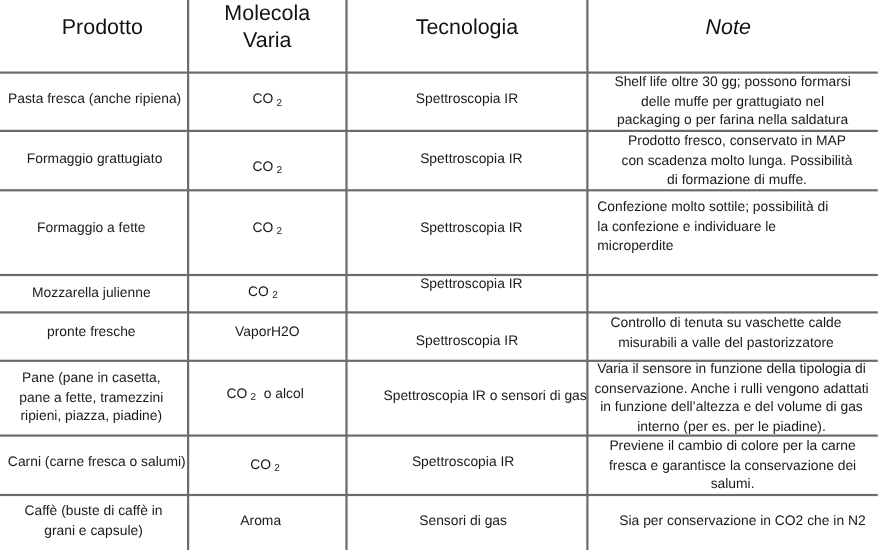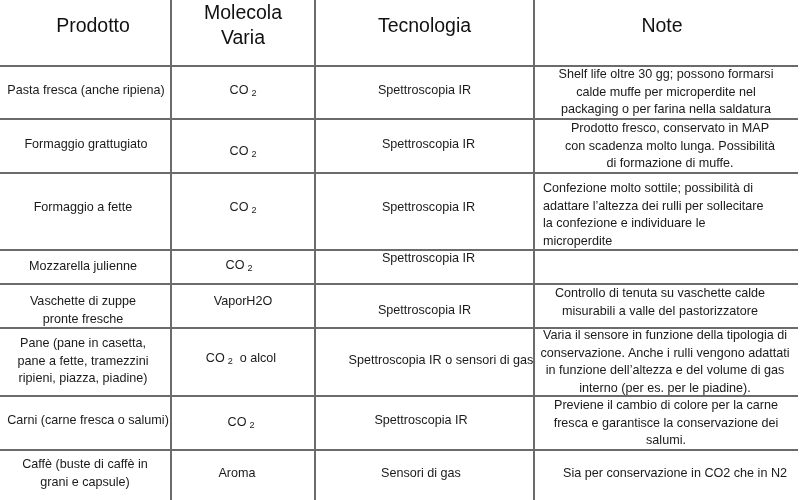--- a/index.html
+++ b/index.html
@@ -32,29 +32,29 @@
 <div class="hline" style="top:327px;"></div>
 <div class="hline" style="top:395px;"></div>
 <div class="hline" style="top:449px;"></div>
 
 <div class="cell head" style="left:0;width:186px;top:13px;"><span>Prodotto</span></div>
 <div class="cell head" style="left:172px;width:142px;top:0px;">
   <div>Molecola</div>
   <div>Varia</div>
 </div>
 <div class="cell head" style="left:316px;width:217px;top:13px;"><span>Tecnologia</span></div>
-<div class="cell head" style="left:535px;width:254px;top:13px;"><span>Note</span></div>
+<div class="cell head" style="left:535px;width:254px;top:13px;font-style:italic;"><span>Note</span></div>
 
 <div>
   <div class="cell" style="left:0;width:172px;top:82px;"><span>Pasta fresca (anche ripiena)</span></div>
   <div class="cell" style="left:172px;width:142px;top:82px;"><span>CO</span><sub class="s">2</sub></div>
   <div class="cell" style="left:316px;width:217px;top:82px;"><span>Spettroscopia IR</span></div>
   <div class="cell" style="left:535px;width:262px;top:66px;">
     <div>Shelf life oltre 30 gg; possono formarsi</div>
-      <div>calde muffe per microperdite nel</div>
+      <div>delle muffe per grattugiato nel</div>
       <div>packaging o per farina nella saldatura</div>
   </div>
 </div>
 
 <div>
   <div class="cell" style="left:0;width:172px;top:136px;"><span>Formaggio grattugiato</span></div>
   <div class="cell" style="left:172px;width:142px;top:143px;"><span>CO</span><sub class="s">2</sub></div>
   <div class="cell" style="left:320px;width:217px;top:136px;"><span>Spettroscopia IR</span></div>
   <div class="cell" style="left:545px;width:250px;top:120px;">
     <div>Prodotto fresco, conservato in MAP</div>
@@ -62,37 +62,35 @@
       <div>di formazione di muffe.</div>
   </div>
 </div>
 
 <div>
   <div class="cell" style="left:0;width:166px;top:199px;"><span>Formaggio a fette</span></div>
   <div class="cell" style="left:172px;width:142px;top:199px;"><span>CO</span><sub class="s">2</sub></div>
   <div class="cell" style="left:320px;width:217px;top:199px;"><span>Spettroscopia IR</span></div>
   <div class="cell left" style="left:543px;width:255px;top:180px;">
     <div>Confezione molto sottile; possibilità di</div>
-      <div>adattare l’altezza dei rulli per sollecitare</div>
       <div>la confezione e individuare le</div>
       <div>microperdite</div>
   </div>
 </div>
 
 <div>
   <div class="cell" style="left:0;width:166px;top:258px;"><span>Mozzarella julienne</span></div>
   <div class="cell" style="left:168px;width:142px;top:257px;"><span>CO</span><sub class="s">2</sub></div>
   <div class="cell" style="left:320px;width:217px;top:250px;"><span>Spettroscopia IR</span></div>
   <div class="cell" style="left:535px;width:264px;top:248px;">
   </div>
 </div>
 
 <div>
   <div class="cell" style="left:0;width:166px;top:293px;">
-    <div>Vaschette di zuppe</div>
       <div>pronte fresche</div>
   </div>
   <div class="cell" style="left:172px;width:142px;top:293px;"><span>VaporH2O</span></div>
   <div class="cell" style="left:316px;width:217px;top:302px;"><span>Spettroscopia IR</span></div>
   <div class="cell" style="left:528px;width:264px;top:285px;">
     <div>Controllo di tenuta su vaschette calde</div>
       <div>misurabili a valle del pastorizzatore</div>
   </div>
 </div>
 

